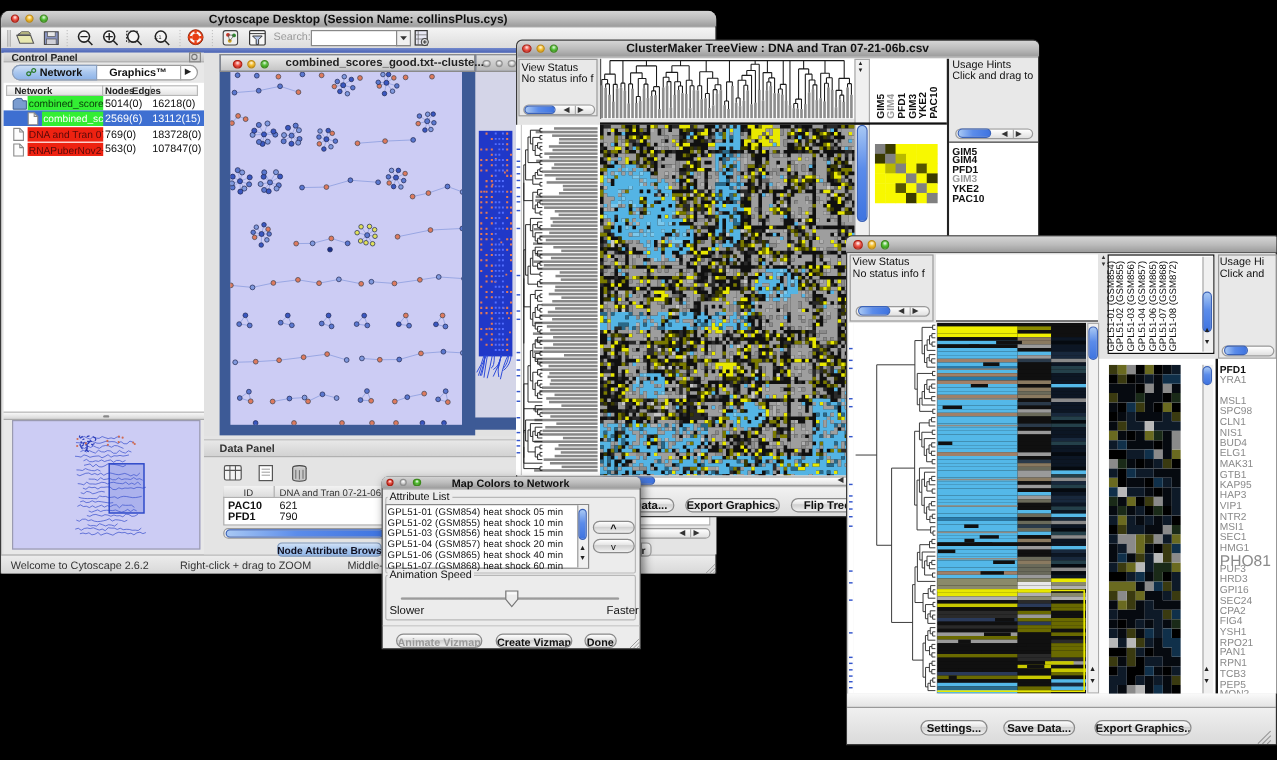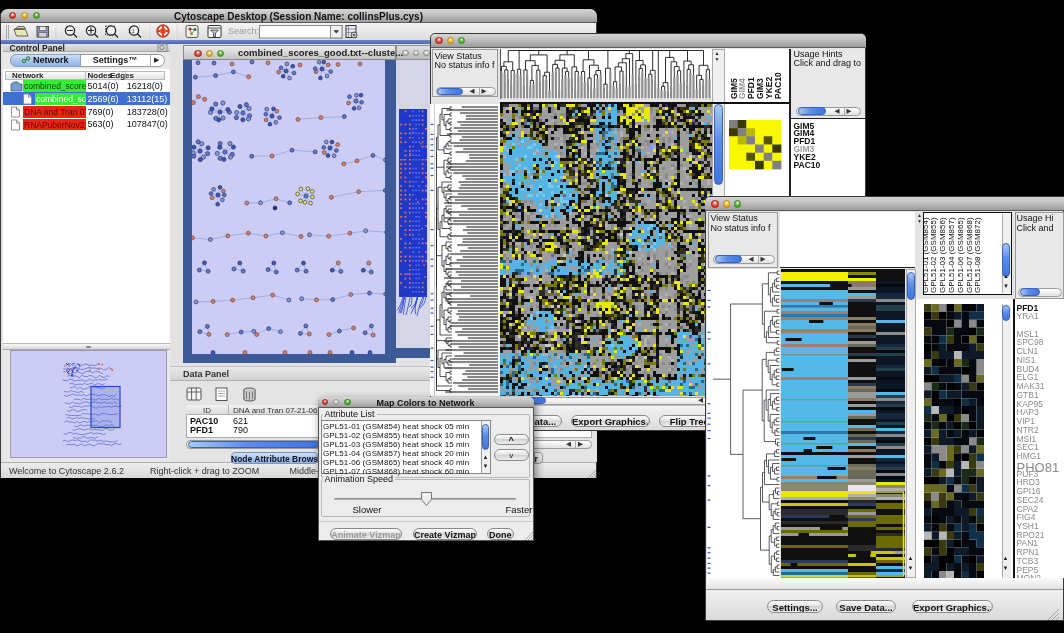--- a/index.html
+++ b/index.html
@@ -57,21 +57,21 @@
     <div style="position:absolute;left:3px;top:43.5px;width:167px;height:418.5px;background:#e8e8e8;"></div>
     <div style="position:absolute;left:3px;top:43.5px;width:167px;height:8.5px;background:linear-gradient(#e2e2e2,#c9c9c9);border-bottom:1px solid #aaa;"></div>
     <div style="position:absolute;left:9.5px;top:43px;white-space:nowrap;font-size:8.5px;font-weight:bold;color:#222;">Control Panel</div>
     <svg width="12" height="10" style="position:absolute;left:157px;top:43px">
       <rect x="1" y="1" width="9" height="7.5" fill="none" stroke="#888" stroke-width="1"></rect>
       <circle cx="5" cy="4.5" r="2.2" fill="none" stroke="#777" stroke-width="0.9"></circle>
     </svg>
     <div style="position:absolute;left:10px;top:54px;width:155px;height:12.5px;background:#fff;border:1px solid #9a9a9a;border-radius:7px;"></div>
     <div style="position:absolute;left:10px;top:54px;width:70.5px;height:12.5px;background:linear-gradient(#cfe0f7,#a8c6ee 50%,#8fb4e8);border:1px solid #8aa0c0;border-radius:7px 0 0 7px;"></div>
     <div style="position:absolute;left:10px;top:55px;white-space:nowrap;width:70px;text-align:center;font-size:9px;font-weight:bold;color:#111;"><span style="color:#2a7a2a;">☍</span> Network</div>
-    <div style="position:absolute;left:80px;top:55px;white-space:nowrap;width:70px;text-align:center;font-size:9px;font-weight:bold;color:#111;">Settings™</div>
+    <div style="position:absolute;left:80px;top:55px;white-space:nowrap;width:70px;text-align:center;font-size:9px;font-weight:bold;color:#111;">Graphics™</div>
     <div style="position:absolute;left:150px;top:54px;width:15px;height:12.5px;border-left:1px solid #aaa;"></div>
     <div style="position:absolute;left:154px;top:55.5px;white-space:nowrap;font-size:7px;color:#222;">▶</div>
     <div style="position:absolute;left:3px;top:69px;width:167px;height:274px;background:#fff;"></div>
     <div style="position:absolute;left:5px;top:70.5px;width:160px;height:9px;background:linear-gradient(#fdfdfd,#e4e4e4);border:1px solid #b8b8b8;"></div>
     <div style="position:absolute;left:12px;top:70.5px;white-space:nowrap;font-size:8px;font-weight:bold;color:#222;">Network</div>
     <div style="position:absolute;left:87.5px;top:70.5px;white-space:nowrap;font-size:8px;font-weight:bold;color:#222;">Nodes</div>
     <div style="position:absolute;left:110px;top:70.5px;white-space:nowrap;font-size:8px;font-weight:bold;color:#222;">Edges</div>
     <div style="position:absolute;left:85px;top:70.5px;width:1px;height:9px;background:#b8b8b8;"></div>
     <div style="position:absolute;left:124.5px;top:70.5px;width:1px;height:9px;background:#b8b8b8;"></div>
     <div style="position:absolute;left:23px;top:80.1px;width:62.7px;height:11.7px;background:#33ee33;"></div>
@@ -616,20 +616,21 @@
     <div style="position:absolute;left:575px;top:441px;width:0.8px;height:6.5px;background:#aaa;"></div>
     <div style="position:absolute;left:231px;top:452px;width:86.5px;height:12px;background:linear-gradient(#cfe0f7,#a9c7ee 50%,#90b5e8);border:1px solid #7a95bb;border-radius:4px;"></div>
     <div style="position:absolute;left:231px;top:453.5px;white-space:nowrap;width:86px;text-align:center;font-size:8.5px;font-weight:bold;color:#112;">Node Attribute Brows</div>
     <div style="position:absolute;left:533.5px;top:452px;width:9px;height:12px;background:linear-gradient(#fafafa,#dcdcdc);border:1px solid #9a9a9a;border-radius:0 4px 4px 0;"></div>
     <div style="position:absolute;left:534.5px;top:453.5px;white-space:nowrap;font-size:8.5px;font-weight:bold;color:#222;">r</div>
     <div style="position:absolute;left:430px;top:33px;width:436px;height:398px;background:#e4e4e4;border:1px solid #3a3a3a;border-radius:5px 5px 0 0;"></div>
     <div class="macbar" style="position:absolute;left:430.5px;top:33.5px;width:435px;height:14.5px;border-radius:5px 5px 0 0;"></div>
     <span style="position:absolute;left:435.4px;top:37.1px;width:7.2px;height:7.2px;border-radius:50%;background:radial-gradient(circle at 50% 30%, #fff 0%, #f0564a 45%, #b01c10 100%);border:0.5px solid #b01c10;"></span>
     <span style="position:absolute;left:446.8px;top:37.1px;width:7.2px;height:7.2px;border-radius:50%;background:radial-gradient(circle at 50% 30%, #fff 0%, #f8c12c 45%, #c08a10 100%);border:0.5px solid #c08a10;"></span>
     <span style="position:absolute;left:458.2px;top:37.1px;width:7.2px;height:7.2px;border-radius:50%;background:radial-gradient(circle at 50% 30%, #fff 0%, #52c234 45%, #3c8a1c 100%);border:0.5px solid #3c8a1c;"></span>
+    <div style="position:absolute;left:430px;top:35px;white-space:nowrap;width:436px;text-align:center;font-size:10px;font-weight:bold;color:#111;">ClusterMaker TreeView : DNA and Tran 07-21-06b.csv</div>
     <div style="position:absolute;left:432px;top:49px;width:66px;height:48px;background:#e8e8e8;border:1px solid #999;"></div>
     <div style="position:absolute;left:434.5px;top:50.5px;white-space:nowrap;font-size:9px;color:#111;">View Status</div>
     <div style="position:absolute;left:434.5px;top:59.5px;white-space:nowrap;font-size:9px;color:#111;">No status info f</div>
     <div style="position:absolute;left:435.5px;top:87px;width:60px;height:9px;background:linear-gradient(#fff,#e0e0e0);border:0.8px solid #9a9a9a;border-radius:4.5px;"></div>
     <div style="position:absolute;left:437px;top:87.8px;width:26px;height:7.4px;background:linear-gradient(90deg,#a8c8f4,#5b8cea 45%,#3f74e0);border-radius:5px;border:0.5px solid #3a62b8;"></div>
     <div style="position:absolute;left:469.5px;top:86.9px;white-space:nowrap;font-size:6.5px;color:#333;">◀</div>
     <div style="position:absolute;left:481.5px;top:86.9px;white-space:nowrap;font-size:6.5px;color:#333;">▶</div>
     <div style="position:absolute;left:478.5px;top:88px;width:0.8px;height:7px;background:#aaa;"></div>
     <div style="position:absolute;left:500px;top:49px;width:212px;height:50px;background:#fff;border-left:1px solid #555;"></div>
     <svg width="212" height="50" style="position:absolute;left:500px;top:49px">
@@ -1433,21 +1434,21 @@
     <div style="position:absolute;left:482.5px;top:463px;white-space:nowrap;font-size:6px;color:#222;">▼</div>
     <div style="position:absolute;left:494px;top:433.5px;width:34.5px;height:11.5px;background:linear-gradient(#fefefe,#e2e2e2 45%,#cfcfcf 46%,#f0f0f0);border:0.9px solid #8a8a8a;border-radius:6.75px;color:#111;font-size:9px;font-weight:bold;text-align:center;line-height:11.5px;white-space:nowrap;overflow:hidden;">^</div>
     <div style="position:absolute;left:494px;top:449px;width:34.5px;height:11.5px;background:linear-gradient(#fefefe,#e2e2e2 45%,#cfcfcf 46%,#f0f0f0);border:0.9px solid #8a8a8a;border-radius:6.75px;color:#111;font-size:8px;text-align:center;line-height:11.5px;white-space:nowrap;overflow:hidden;">v</div>
     <div style="position:absolute;left:322.5px;top:473.5px;white-space:nowrap;font-size:9px;color:#111;background:#ececec;z-index:3;padding:0 2px;">Animation Speed</div>
     <div style="position:absolute;left:320.5px;top:479px;width:209.5px;height:38px;border:1px solid #b8b8b8;border-radius:2px;"></div>
     <div style="position:absolute;left:333.5px;top:497.5px;width:182.5px;height:2.5px;background:linear-gradient(#888,#bbb);border-radius:2px;"></div>
     <svg width="13" height="16" style="position:absolute;left:420px;top:490.5px">
       <path d="M1.5 1.5h10v7l-5 6-5-6z" fill="#ececec" stroke="#777" stroke-width="1"></path>
       <path d="M2.5 2.5h8v2h-8z" fill="#fafafa"></path>
     </svg>
-    <div style="position:absolute;left:324.5px;top:503.5px;white-space:nowrap;font-size:9.5px;color:#111;margin-left:28px;">Slower</div>
+    <div style="position:absolute;left:324.5px;top:503.5px;white-space:nowrap;font-size:9.5px;color:#111;">Slower</div>
     <div style="position:absolute;left:505.5px;top:503.5px;white-space:nowrap;font-size:9.5px;color:#111;">Faster</div>
     <div style="position:absolute;left:318.5px;top:520.5px;width:214.5px;height:1px;background:#c8c8c8;"></div>
     <div style="position:absolute;left:330px;top:527.5px;width:72px;height:12px;background:linear-gradient(#fefefe,#e2e2e2 45%,#cfcfcf 46%,#f0f0f0);border:0.9px solid #8a8a8a;border-radius:7px;color:#9a9a9a;font-size:9px;font-weight:bold;text-align:center;line-height:12px;white-space:nowrap;overflow:hidden;">Animate Vizmap</div>
     <div style="position:absolute;left:413px;top:527.5px;width:64px;height:12px;background:linear-gradient(#fefefe,#e2e2e2 45%,#cfcfcf 46%,#f0f0f0);border:0.9px solid #8a8a8a;border-radius:7px;color:#111;font-size:9px;font-weight:bold;text-align:center;line-height:12px;white-space:nowrap;overflow:hidden;">Create Vizmap</div>
     <div style="position:absolute;left:486.5px;top:527.5px;width:27.5px;height:12px;background:linear-gradient(#fefefe,#e2e2e2 45%,#cfcfcf 46%,#f0f0f0);border:0.9px solid #8a8a8a;border-radius:7px;color:#111;font-size:9px;font-weight:bold;text-align:center;line-height:12px;white-space:nowrap;overflow:hidden;">Done</div>
     <svg width="9" height="8" style="position:absolute;left:525px;top:532px">
       <path d="M8 0L0 8M8 3L3 8M8 6L6 8" stroke="#999" stroke-width="0.8"></path>
     </svg>
   </div>
 </body></html>

